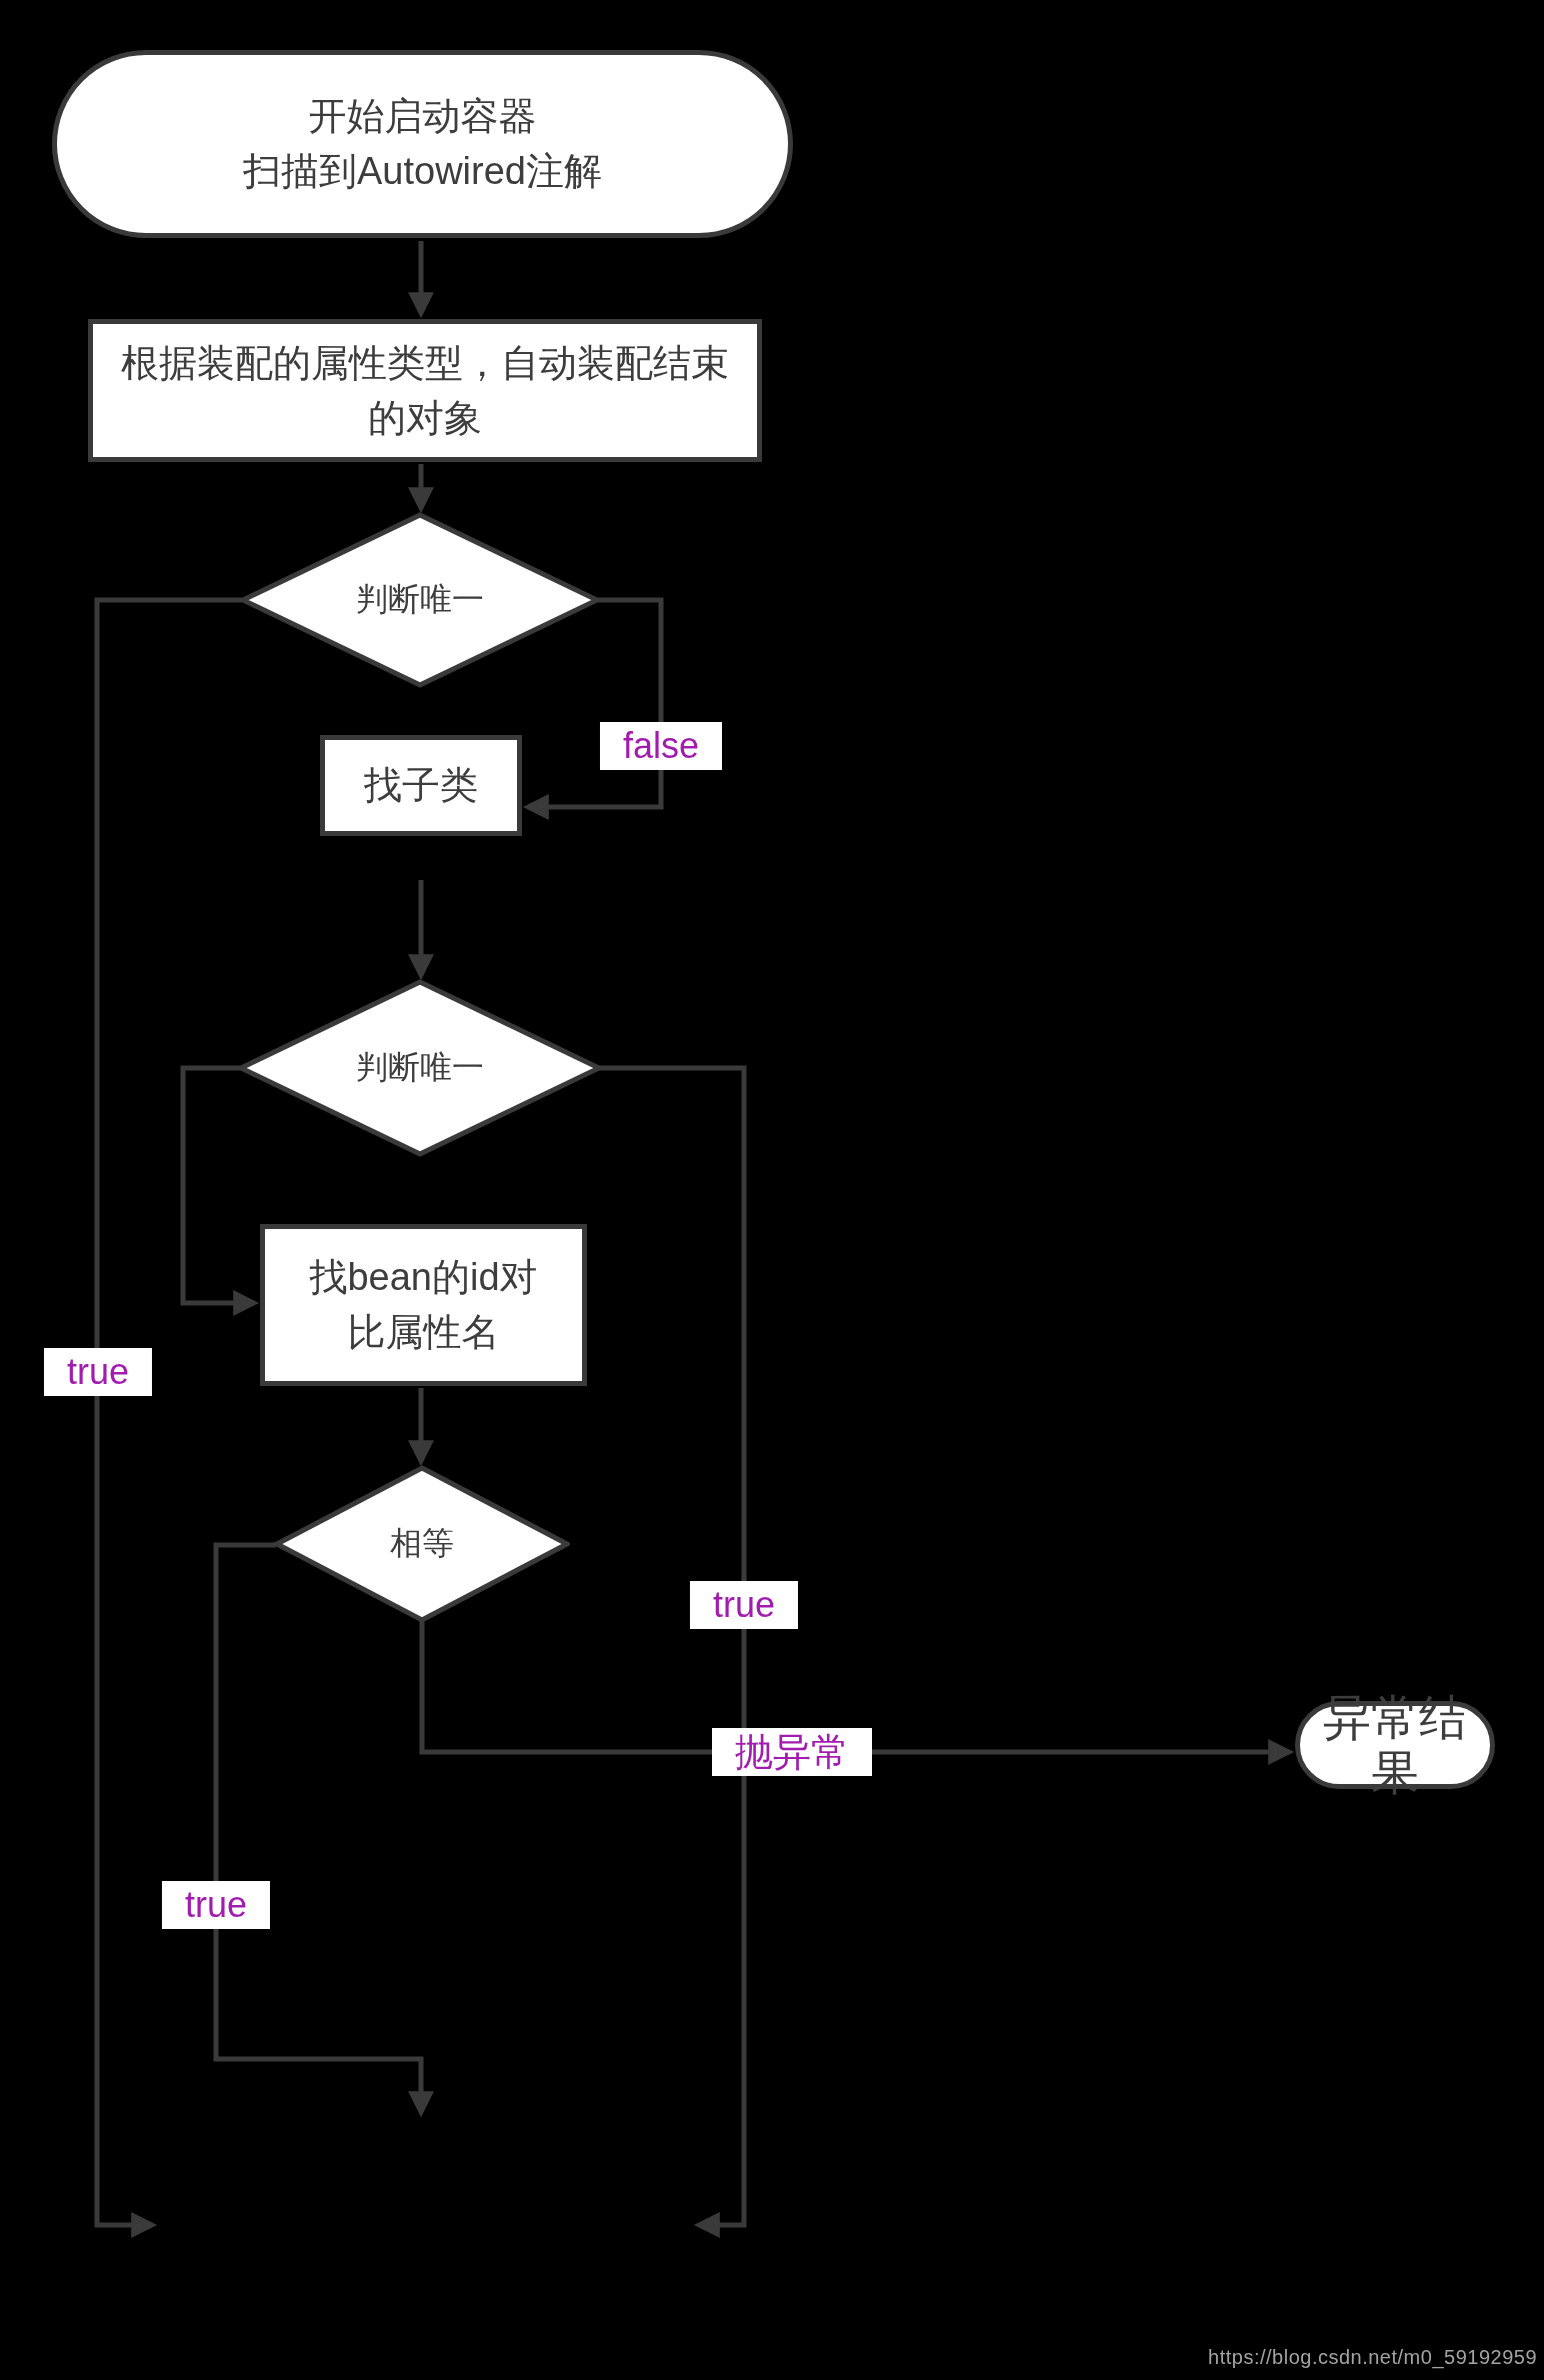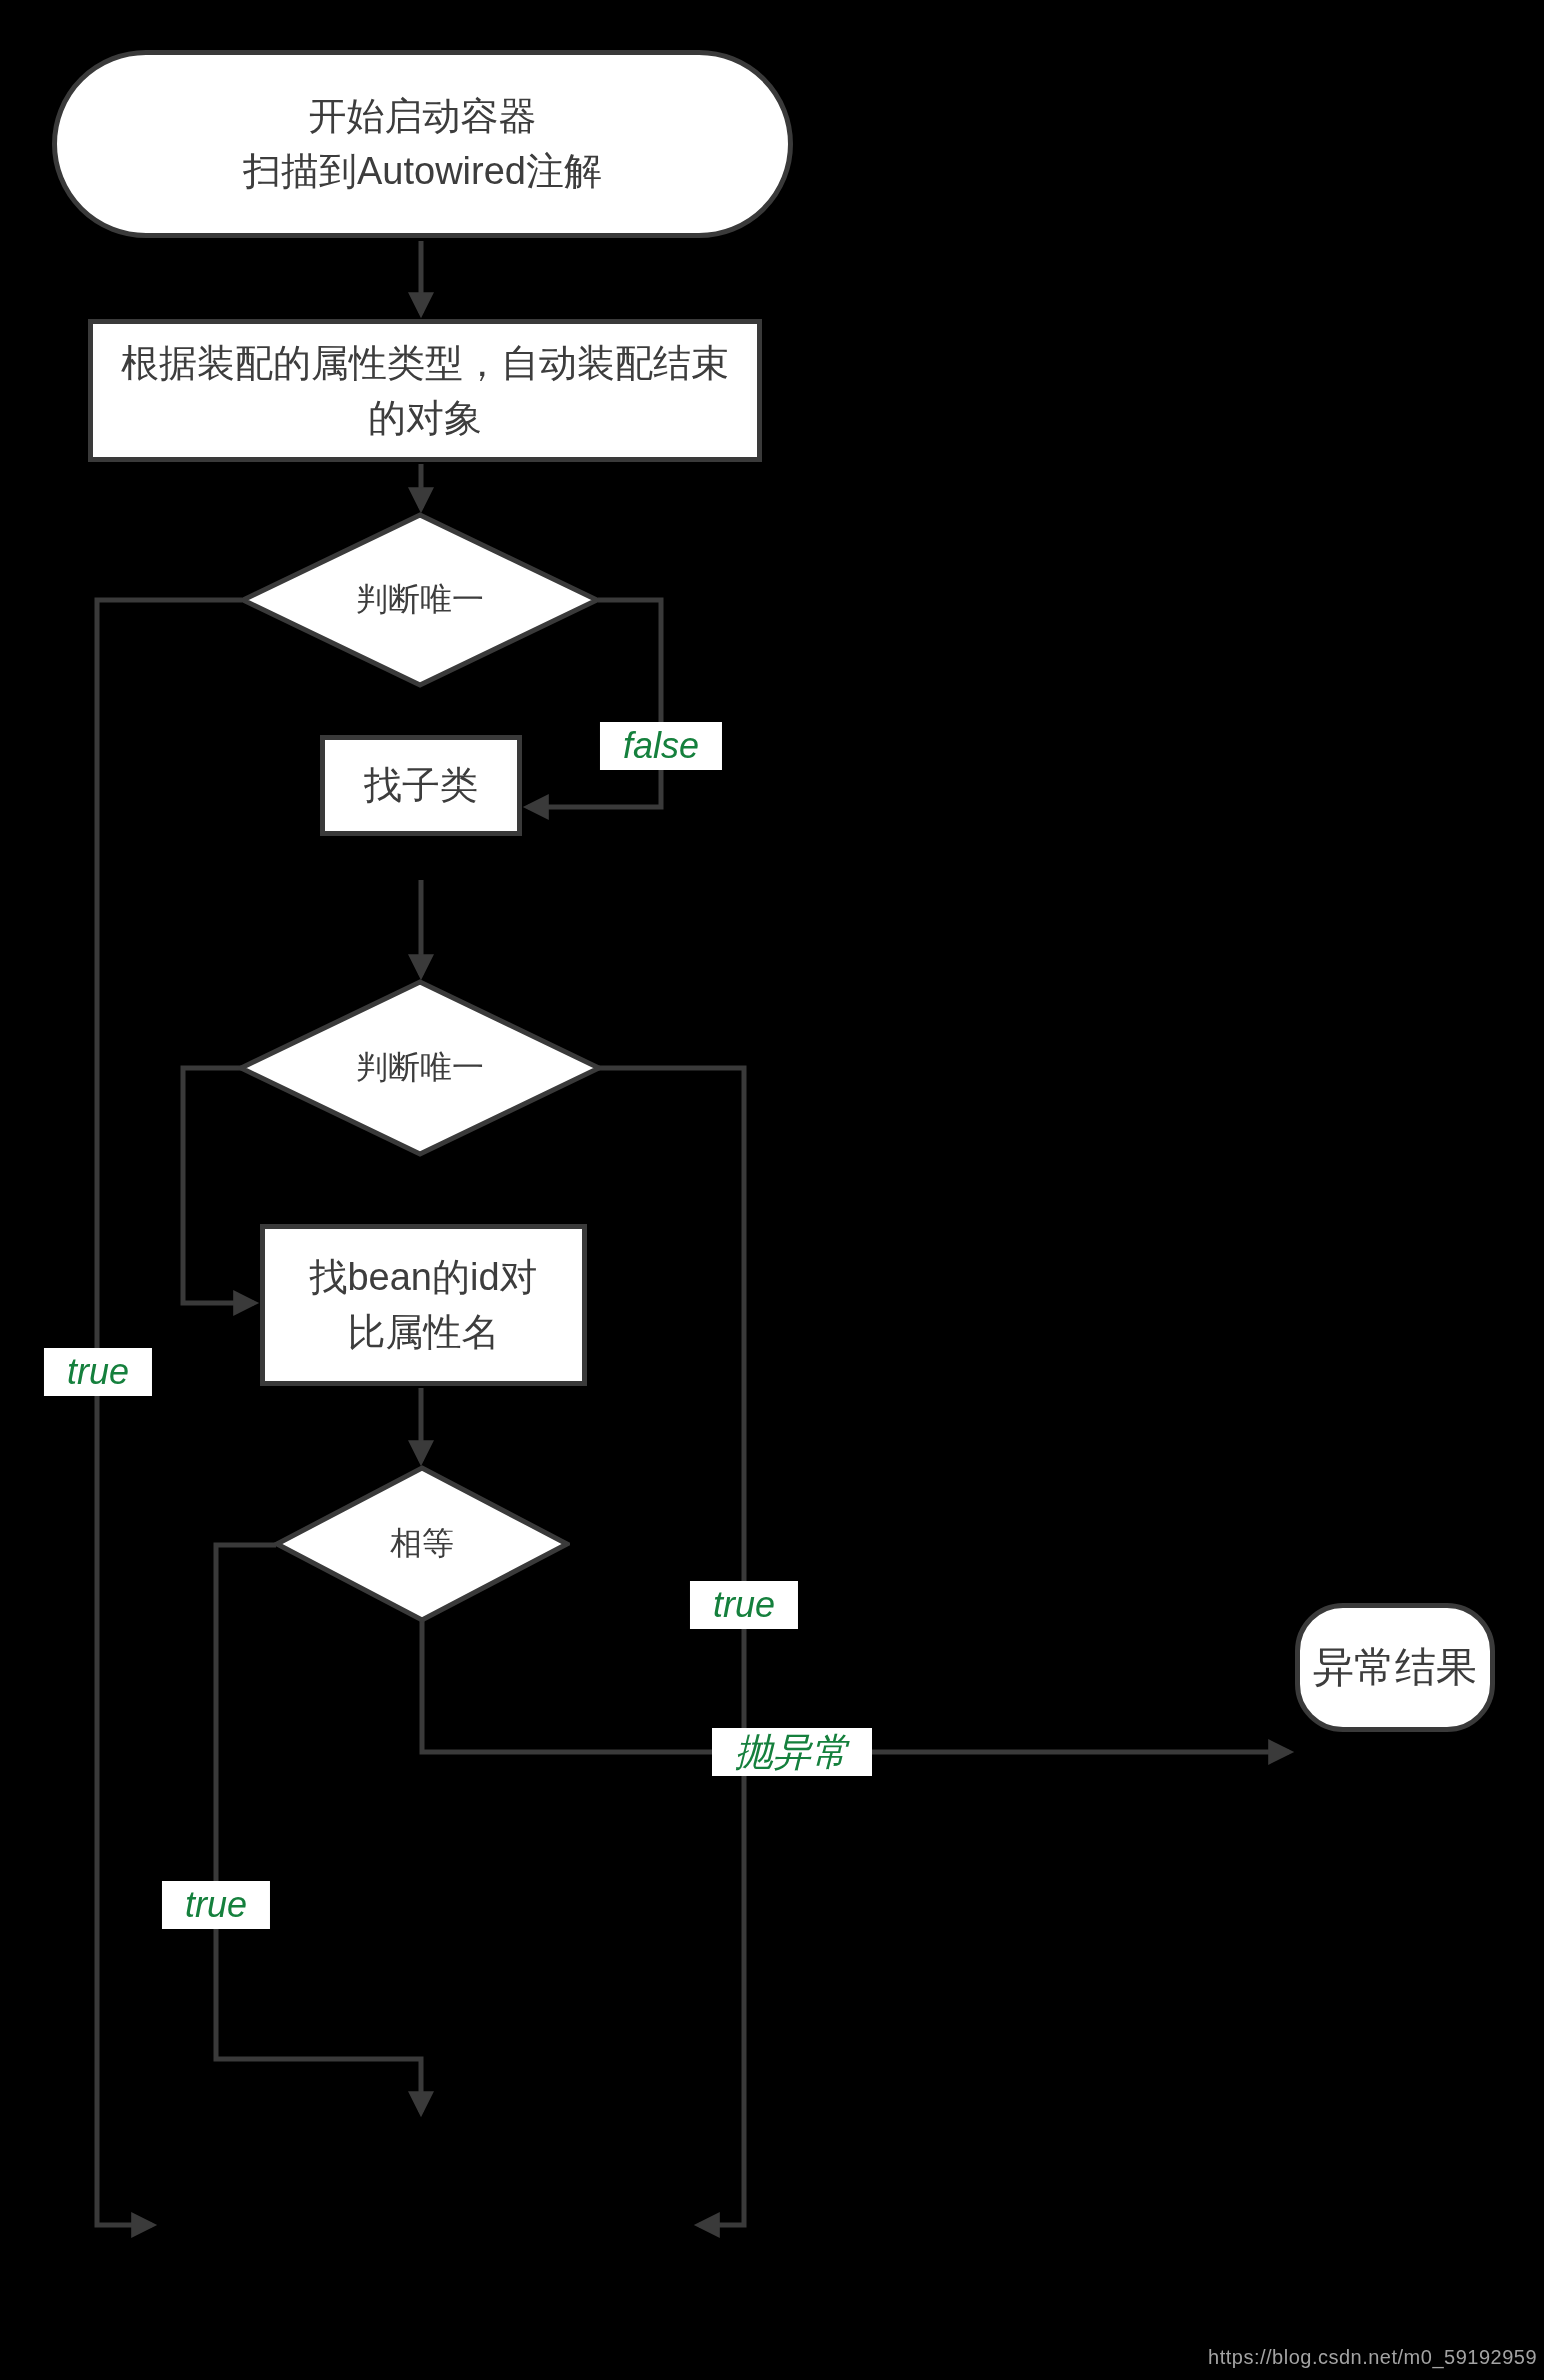--- a/index.html
+++ b/index.html
@@ -34,26 +34,25 @@
     justify-content: center;
     text-align: center;
     font-size: 32px;
   }
   .diamond > svg { position: absolute; left: 0; top: 0; }
   .diamond > span { position: relative; }
   .edge-label {
     position: absolute;
     transform: translate(-50%, -50%);
     background: #ffffff;
-    color: #15803d;
+    color: #a21caf;
     font-size: 36px;
     line-height: 44px;
     padding: 2px 23px;
     white-space: nowrap;
-    font-style: italic;
   }
   .edge-label.cjk { font-size: 38px; }
   #watermark {
     position: absolute;
     right: 7px;
     top: 2346px;
     font-size: 20px;
     color: #a3a3a3;
     letter-spacing: 0.5px;
   }
@@ -116,21 +115,21 @@
 比属性名</span>
   </div>
 
   <div class="diamond" style="left:274px; top:1465px; width:296px; height:158px;text-align:center;">
     <svg width="296" height="158" viewBox="0 0 296 158">
       <polygon points="148,3 293,79 148,155 3,79" fill="#ffffff" stroke="#3a3a3a" stroke-width="5"></polygon>
     </svg>
     <span>相等</span>
   </div>
 
-  <div class="node terminator" style="left:1295px; top:1603px; width:200px; height:129px; border-radius:48px; font-size:41px;">
+  <div class="node terminator" style="left:1295px; top:1701px; width:200px; height:88px; border-radius:48px; font-size:48px;">
     <span>异常结果</span>
   </div>
 
 
   <div class="edge-label" style="left:661px; top:746px;">false</div>
 
   <div class="edge-label" style="left:98px; top:1372px;">true</div>
 
   <div class="edge-label" style="left:744px; top:1605px;">true</div>
 

